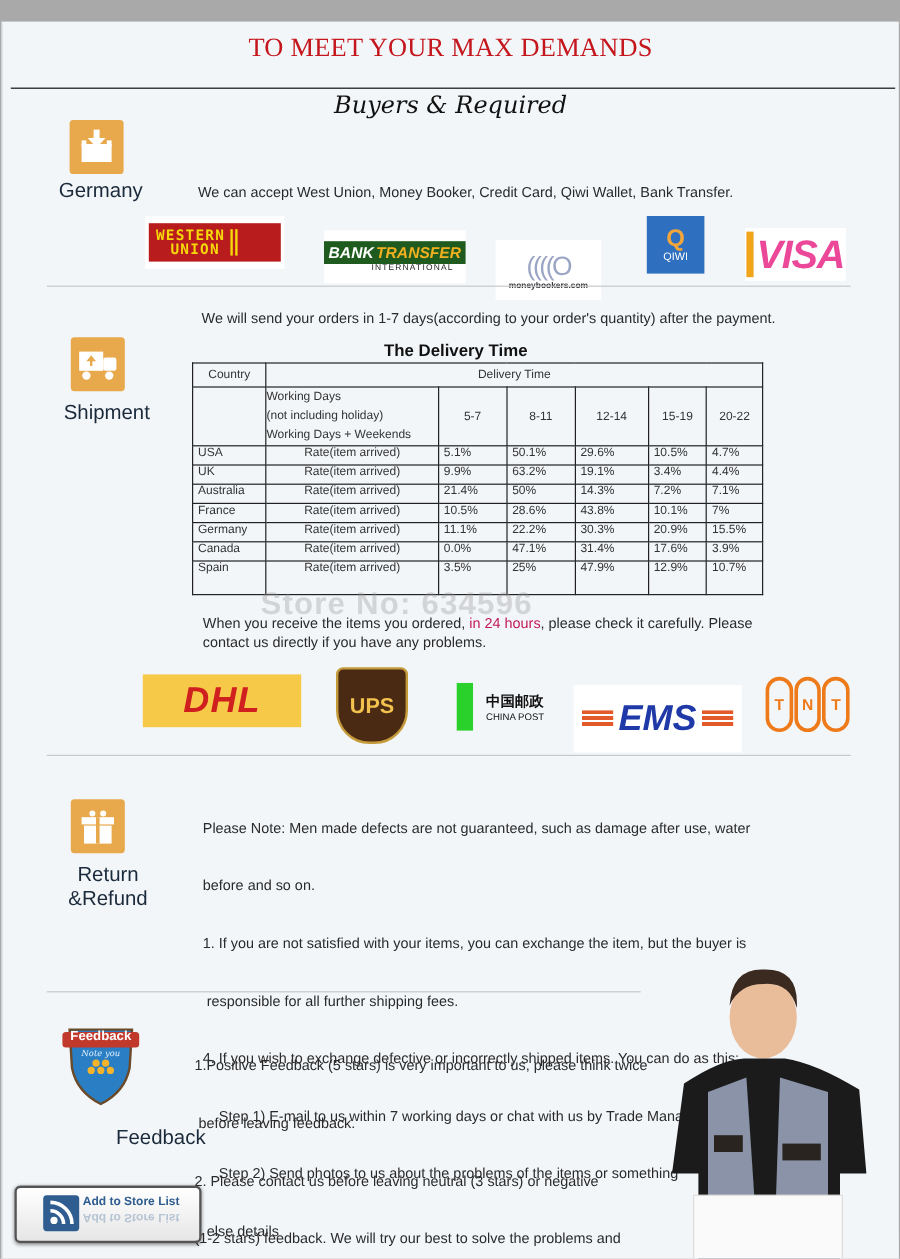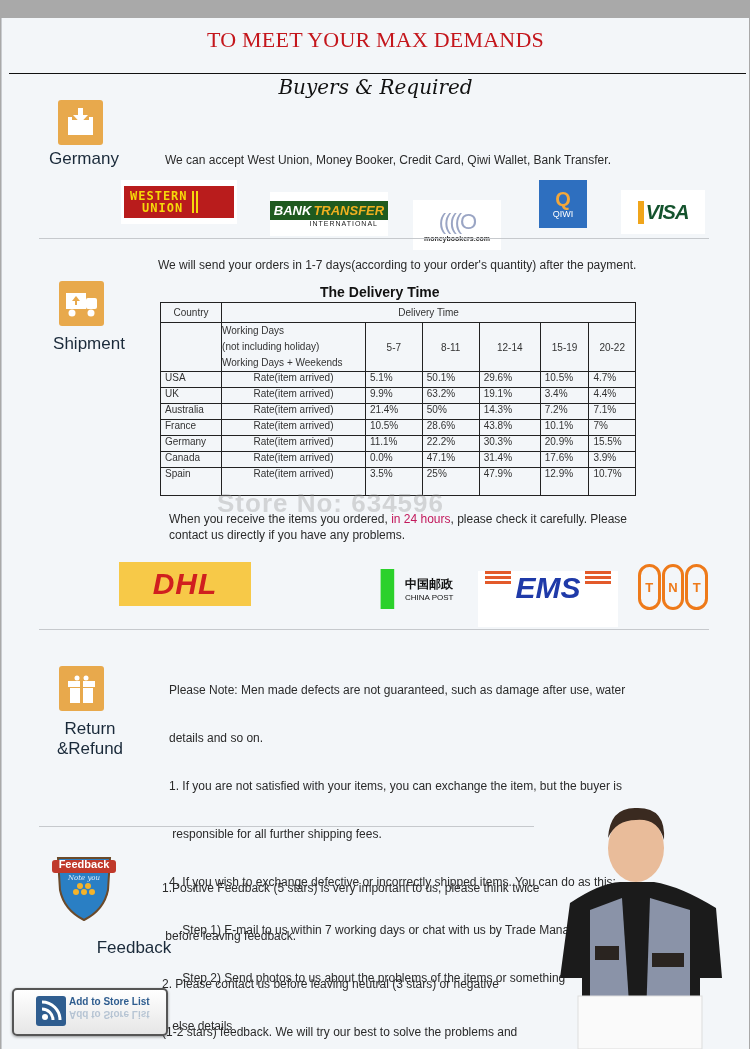--- a/index.html
+++ b/index.html
@@ -60,26 +60,26 @@
   </div>
   <div class="abs logo" style="left:411px;top:182px;width:88px;height:50px;flex-direction:column;">
     <div style="color:#9aa5c4;font-size:22px;letter-spacing:-2px;">((((O</div>
     <div style="font-size:7px;color:#333;font-weight:bold;">moneybookers.com</div>
   </div>
   <div class="abs" style="left:537px;top:162px;width:48px;height:48px;background:#2e6fbf;display:flex;flex-direction:column;align-items:center;justify-content:center;">
     <div style="color:#f3a73a;font-size:20px;font-weight:bold;line-height:20px;">Q</div>
     <div style="color:#fff;font-size:9px;">QIWI</div>
   </div>
   <div class="abs logo" style="left:619px;top:172px;width:84px;height:44px;">
-    <span style="color:#14532d;font-weight:bold;font-style:italic;font-size:20px;letter-spacing:-1px;border-left:6px solid #f0a51b;padding-left:2px;">VISA</span>
+    <span style="color:#ec4899;font-weight:bold;font-style:italic;font-size:33px;letter-spacing:-1px;border-left:6px solid #f0a51b;padding-left:2px;">VISA</span>
   </div>
 
   <div class="abs divider" style="left:37px;top:220px;width:670px;"></div>
 
-  <div class="abs body-text" style="left:156px;top:239px;">We will send your orders in 1-7 days(according to your order's quantity) after the payment.</div>
+  <div class="abs body-text" style="left:166px;top:239px;">We will send your orders in 1-7 days(according to your order's quantity) after the payment.</div>
   <div class="abs icon-box" style="left:57px;top:263px;">
     <svg width="45" height="45" viewBox="0 0 45 45">
       <rect x="7" y="12" width="20" height="16" fill="#fff"></rect>
       <rect x="27" y="17" width="11" height="11" rx="2" fill="#fff"></rect>
       <circle cx="13" cy="32" r="3.5" fill="#fff"></circle>
         <circle cx="32" cy="32" r="3.5" fill="#fff"></circle>
       <polygon points="17,15 13,20 21,20" fill="#e8a94c"></polygon>
         <rect x="16" y="19" width="2" height="5" fill="#e8a94c"></rect>
     </svg>
   </div>
@@ -176,28 +176,31 @@
 
   <div class="abs watermark">Store No: 634596</div>
 
   <div class="abs body-text" style="left:167px;top:493px;width:470px;">
     <span>When you receive the items you ordered, </span><span class="red">in 24 hours</span><span>, please check it carefully. Please contact us directly if you have any problems.</span>
   </div>
 
   <div class="abs" style="left:117px;top:544px;width:132px;height:44px;background:#f7c948;display:flex;align-items:center;justify-content:center;">
     <span style="color:#d01f1f;font-weight:bold;font-style:italic;font-size:30px;letter-spacing:1px;">DHL</span>
   </div>
+  <div class="abs" style="left:278px;top:538px;width:56px;height:60px;background:#4a2a12;border-radius:6px 6px 28px 28px;border:2px solid #c59a3a;display:flex;align-items:center;justify-content:center;">
+    <span style="color:#f2c14e;font-weight:bold;font-size:18px;">UPS</span>
+  </div>
   <div class="abs" style="left:365px;top:550px;width:95px;height:42px;display:flex;align-items:center;gap:4px;">
     <div style="width:34px;height:40px;background:#2bd12b;clip-path:polygon(40% 0,80% 0,80% 100%,40% 100%);"></div>
     <div style="display:flex;flex-direction:column;">
       <span style="font-size:12px;font-weight:bold;color:#111;">中国邮政</span>
       <span style="font-size:8px;color:#111;">CHINA POST</span>
     </div>
   </div>
-  <div class="abs" style="left:476px;top:553px;width:140px;height:56px;background:#fff;display:flex;align-items:flex-start;justify-content:center;">
+  <div class="abs" style="left:476px;top:553px;width:140px;height:56px;background:#fff;display:flex;align-items:center;justify-content:center;">
     <div style="width:26px;height:14px;background:repeating-linear-gradient(#e35a2a 0 3px,#fff 3px 5px);margin-right:4px;"></div>
     <span style="color:#1f3aa8;font-weight:bold;font-style:italic;font-size:30px;">EMS</span>
     <div style="width:26px;height:14px;background:repeating-linear-gradient(#e35a2a 0 3px,#fff 3px 5px);margin-left:4px;"></div>
   </div>
   <div class="abs" style="left:636px;top:544px;width:70px;height:50px;display:flex;align-items:center;justify-content:center;gap:1px;">
     <span style="width:20px;height:40px;border:3px solid #ee7a1a;border-radius:12px;display:flex;align-items:center;justify-content:center;color:#ee7a1a;font-weight:bold;font-size:13px;">T</span>
     <span style="width:20px;height:40px;border:3px solid #ee7a1a;border-radius:12px;display:flex;align-items:center;justify-content:center;color:#ee7a1a;font-weight:bold;font-size:13px;">N</span>
     <span style="width:20px;height:40px;border:3px solid #ee7a1a;border-radius:12px;display:flex;align-items:center;justify-content:center;color:#ee7a1a;font-weight:bold;font-size:13px;">T</span>
   </div>
 
@@ -208,21 +211,21 @@
       <rect x="9" y="15" width="27" height="6" fill="#fff"></rect>
       <rect x="11" y="22" width="23" height="15" fill="#fff"></rect>
       <rect x="21" y="15" width="3" height="22" fill="#e8a94c"></rect>
       <circle cx="18" cy="12" r="2.5" fill="#fff"></circle>
         <circle cx="27" cy="12" r="2.5" fill="#fff"></circle>
     </svg>
   </div>
   <div class="abs sec-label" style="left:28px;top:701px;width:120px;">Return &amp;Refund</div>
   <div class="abs body-text" style="left:167px;top:632px;white-space:pre;">
     <div>Please Note: Men made defects are not guaranteed, such as damage after use, water</div>
-    <div>details and so on.</div>
+    <div>before and so on.</div>
     <div>1. If you are not satisfied with your items, you can exchange the item, but the buyer is</div>
     <div> responsible for all further shipping fees.</div>
     <div>4. If you wish to exchange defective or incorrectly shipped items. You can do as this:</div>
     <div>    Step 1) E-mail to us within 7 working days or chat with us by Trade Manager</div>
     <div>    Step 2) Send photos to us about the problems of the items or something</div>
     <div> else details</div>
     
     
   </div>
 

